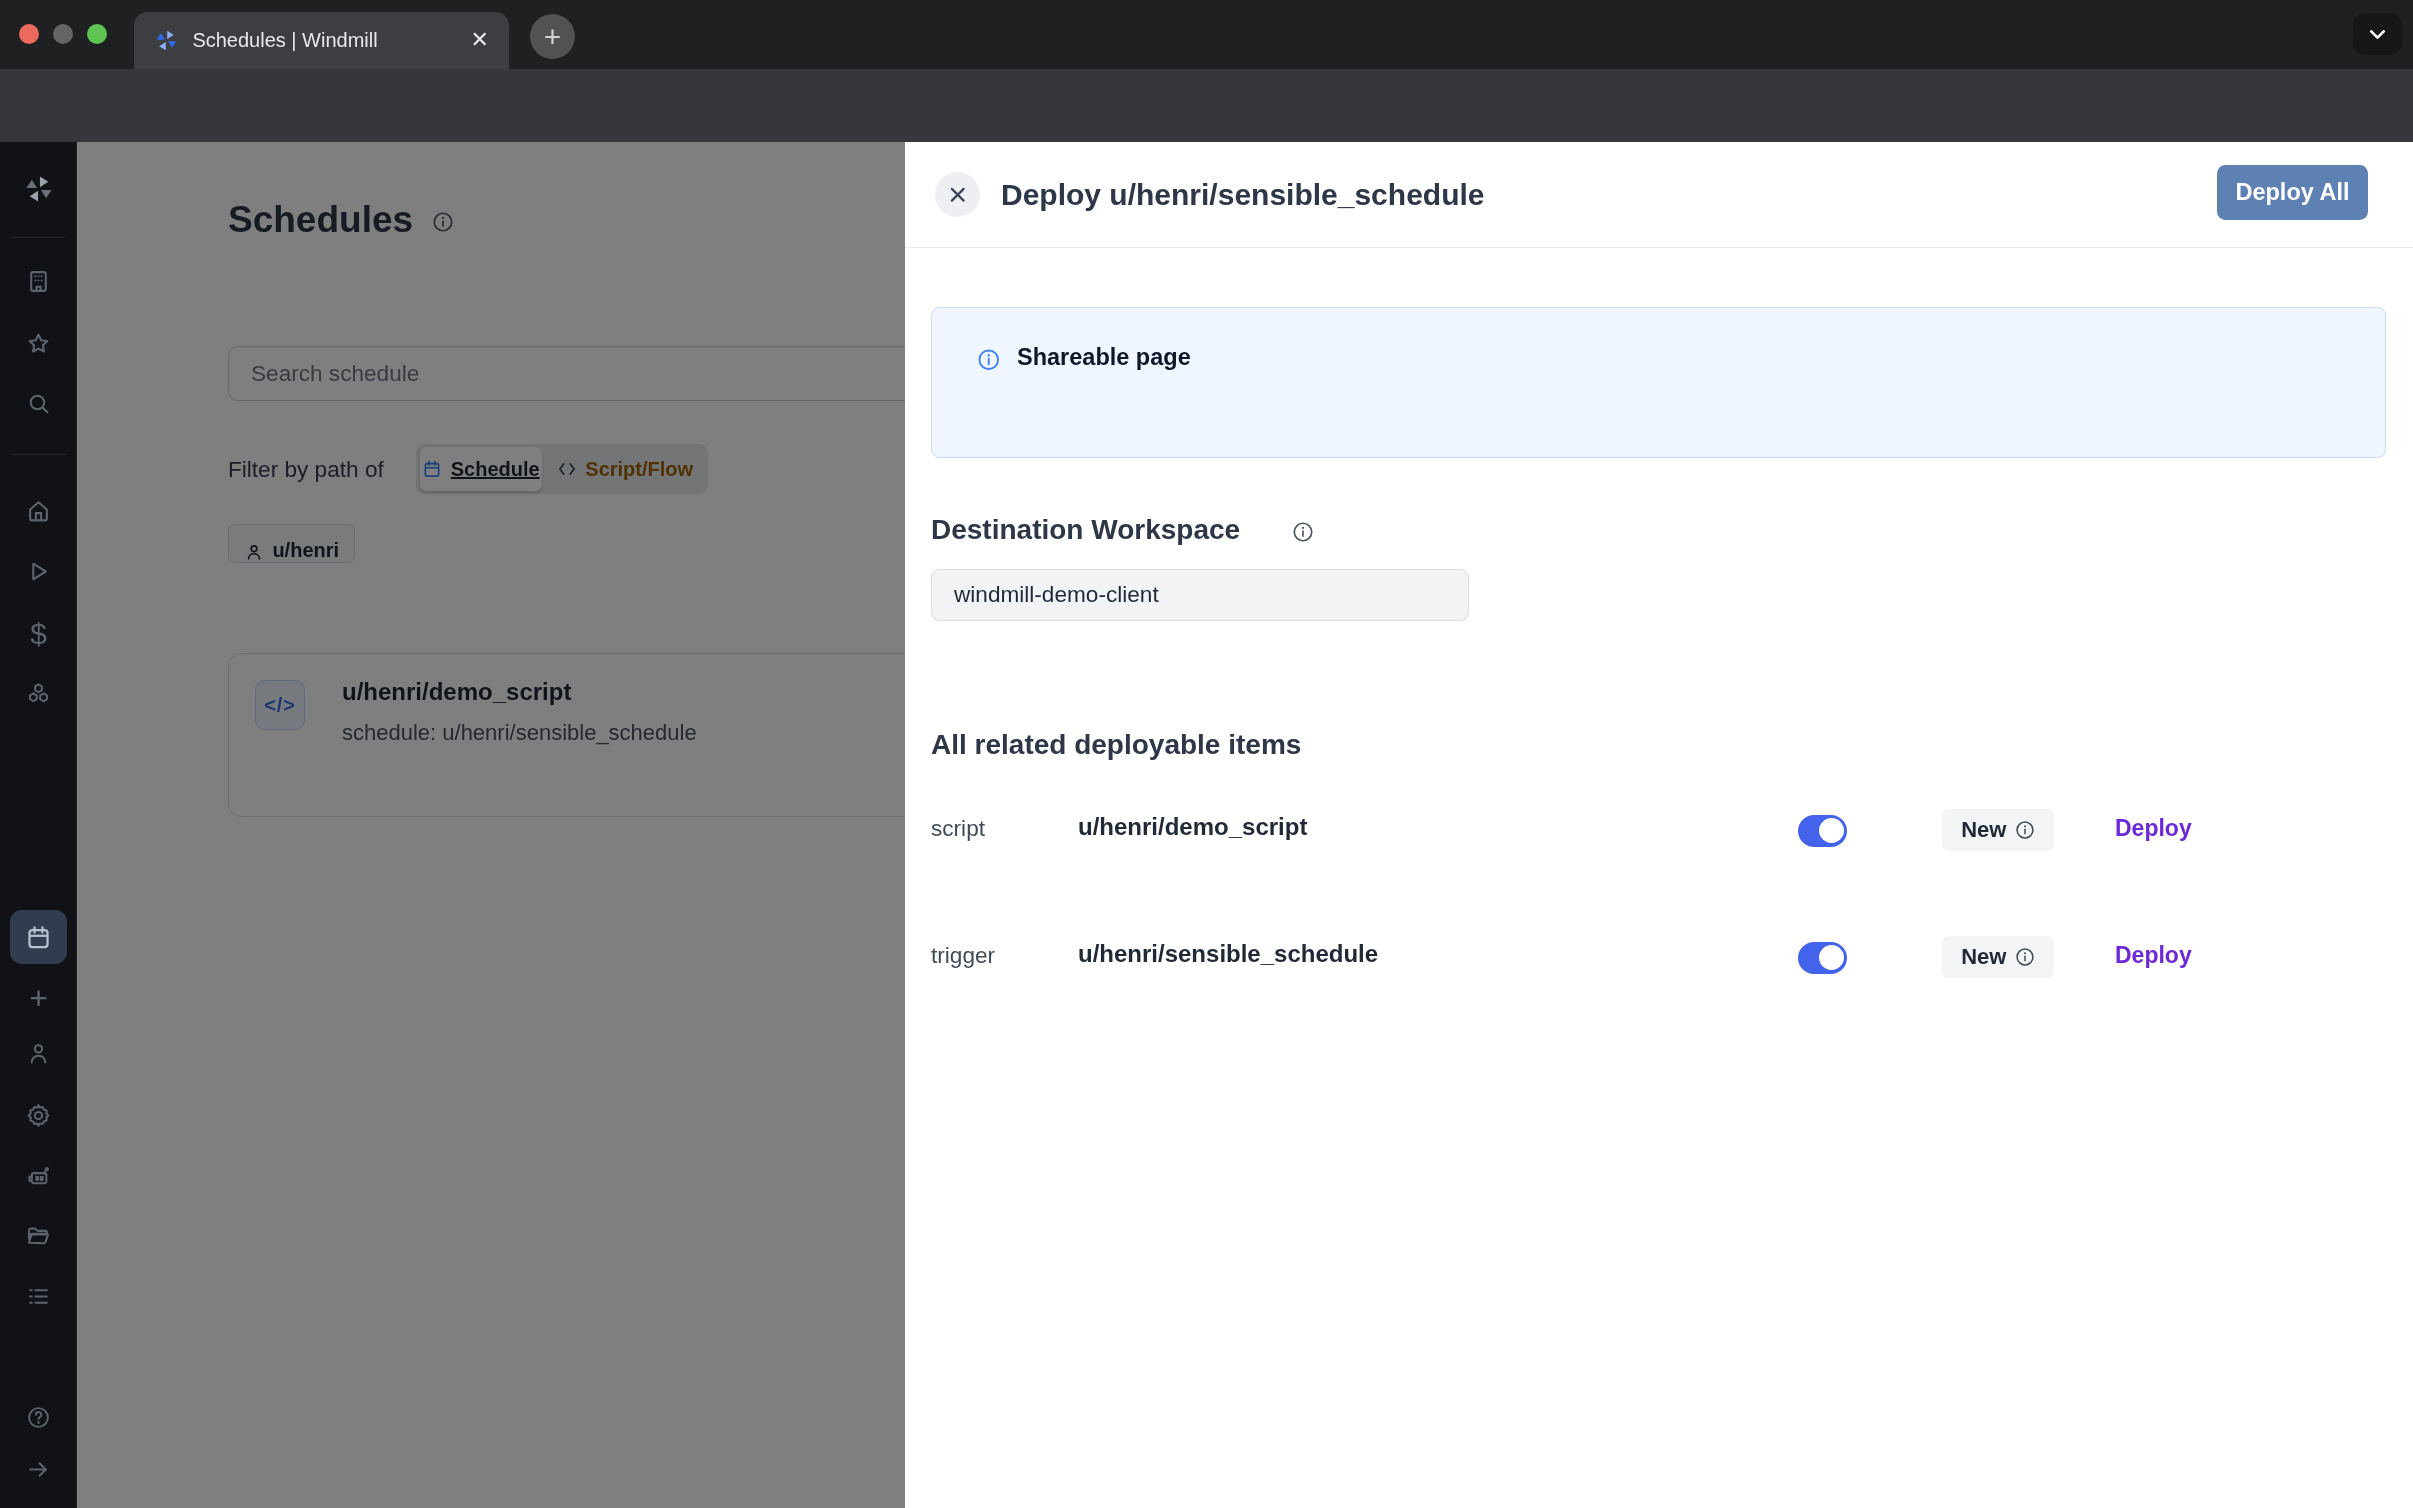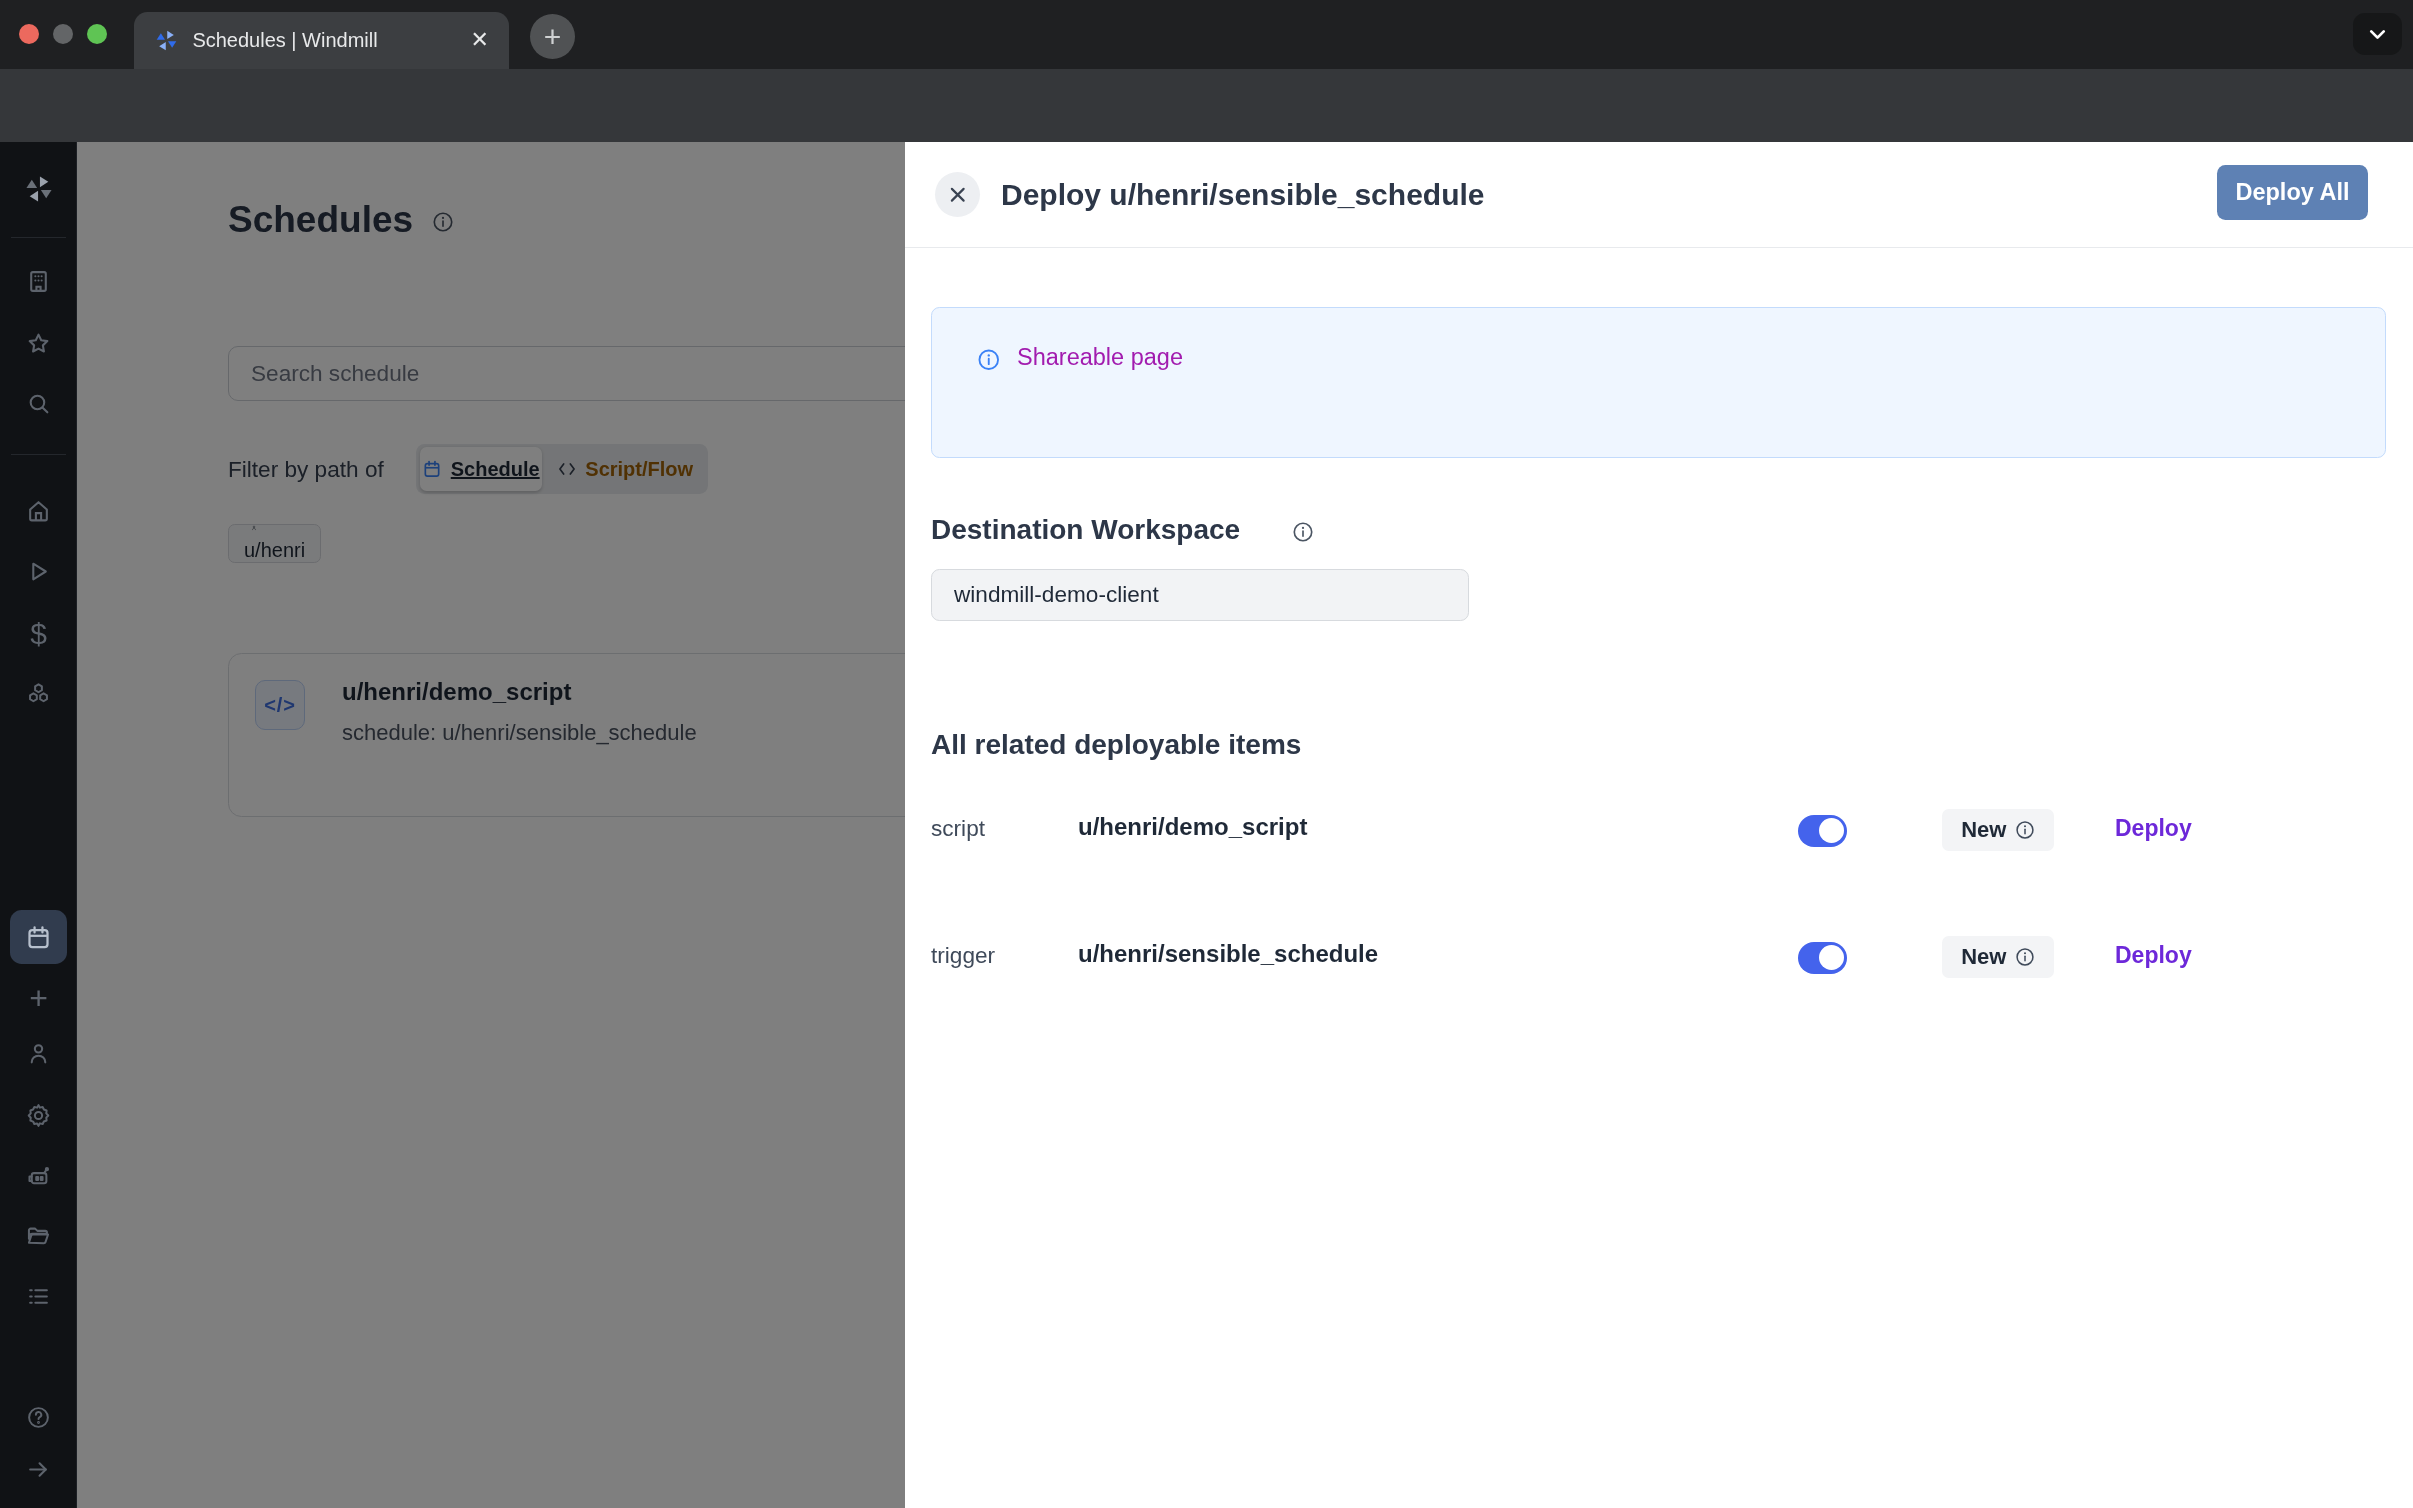--- a/index.html
+++ b/index.html
@@ -50,21 +50,21 @@
   #search-box { left:151px; top:204px; width:838px; height:55px; border:1.7px solid #cdd1d7; border-radius:10px;
     background:#fff; display:flex; align-items:center; padding:0 22px; font-size:22.6px; color:#707785; }
   #filter-label { left:151px; top:315px; font-size:22.6px; color:#374151; }
   #filter-group { left:339px; top:302px; width:292px; height:50px; background:#e9ebee; border-radius:8.4px; }
   #filter-schedule { left:343px; top:305px; width:122px; height:44px; background:#fff; border-radius:6.7px;
     box-shadow:0 1.7px 3.4px rgba(0,0,0,0.18); display:flex; align-items:center; justify-content:center; gap:8.4px;
     font-size:20px; font-weight:bold; color:#1f2937;text-decoration:underline; }
   #filter-scriptflow { left:465px; top:305px; width:166px; height:44px; display:flex; align-items:center;
     justify-content:center; gap:8.4px; font-size:20px; font-weight:bold; color:#a16207; }
   #path-chip { left:151px; top:382px; height:39px; background:#f5f6f8; border:1.7px solid #d6d9de; border-radius:6.7px;
-    display:flex; align-items:flex-start; gap:8.4px; padding:0 15px; font-size:20px; font-weight:400; color:#1f2937;flex-direction:column; }
+    display:flex; align-items:flex-end; gap:8.4px; padding:0 15px; font-size:20px; font-weight:700; color:#1f2937; }
   #schedule-card { left:151px; top:511px; width:838px; height:164px; background:#fff; border:1.7px solid #d9dce1;
     border-radius:13.4px; }
   #card-icon { left:178px; top:538px; width:50px; height:50px; border:1.7px solid #bcd2f7; background:#eef4fe;
     border-radius:10px; display:flex; align-items:center; justify-content:center;
     color:#3f6fe0; font-size:20px; font-weight:bold; letter-spacing:0.8px; }
   #card-title { left:265px; top:536px; font-size:24px; font-weight:bold; color:#1f2937; }
   #card-subtitle { left:265px; top:578px; font-size:22px; color:#4a5260; }
 
   #dim-overlay { left:77px; top:0; width:828px; height:1366px; background:rgba(0,0,0,0.5); }
 
@@ -73,21 +73,21 @@
   #drawer-header { left:0; top:0; width:1508px; height:106px; border-bottom:1.7px solid #e8eaed; }
   #drawer-close { left:30px; top:30px; width:45px; height:45px; border-radius:50%; background:#edeff2;
     display:flex; align-items:center; justify-content:center; color:#3a4352; }
   #drawer-title { left:96px; top:36px; font-size:30px; font-weight:600; color:#2d3748; white-space:nowrap; }
   #deploy-all-btn { left:1312px; top:22.6px; width:151px; height:55px; background:#5e81b4; border-radius:8.4px;
     border:none; color:#fff; font-size:23.5px; font-weight:bold; display:flex; align-items:center; justify-content:center; }
 
   #info-banner { left:26px; top:165px; width:1455px; height:151px; background:#eff6ff;
     border:1.7px solid #c3dbfc; border-radius:8.4px; }
   #info-banner-icon { left:45px; top:40px; color:#3b82f6; }
-  #info-banner-title { left:85px; top:36px; font-size:23.5px; font-weight:400; color:#a21caf; }
+  #info-banner-title { left:85px; top:36px; font-size:23.5px; font-weight:700; color:#0f172a; }
   #info-banner-body { left:85px; top:80px; font-size:22.6px; color:#2c3fd0; white-space:nowrap; }
   #info-banner-body .link { color:#6c8ef0; }
 
   #dest-heading { left:26px; top:372px; font-size:28px; font-weight:bold; color:#2d3748; }
   #dest-info { left:387px; top:379px; color:#4b5563; }
   #dest-input { left:26px; top:427px; width:538px; height:52px; background:#f2f3f5; border:1.7px solid #d7dade;
     border-radius:8.4px; display:flex; align-items:center; padding:0 22px; font-size:22.6px; color:#1f2937; }
 
   #items-heading { left:26px; top:587px; font-size:28px; font-weight:bold; color:#2d3748; }
   .deploy-row { left:26px; width:1458px; height:64px; }

